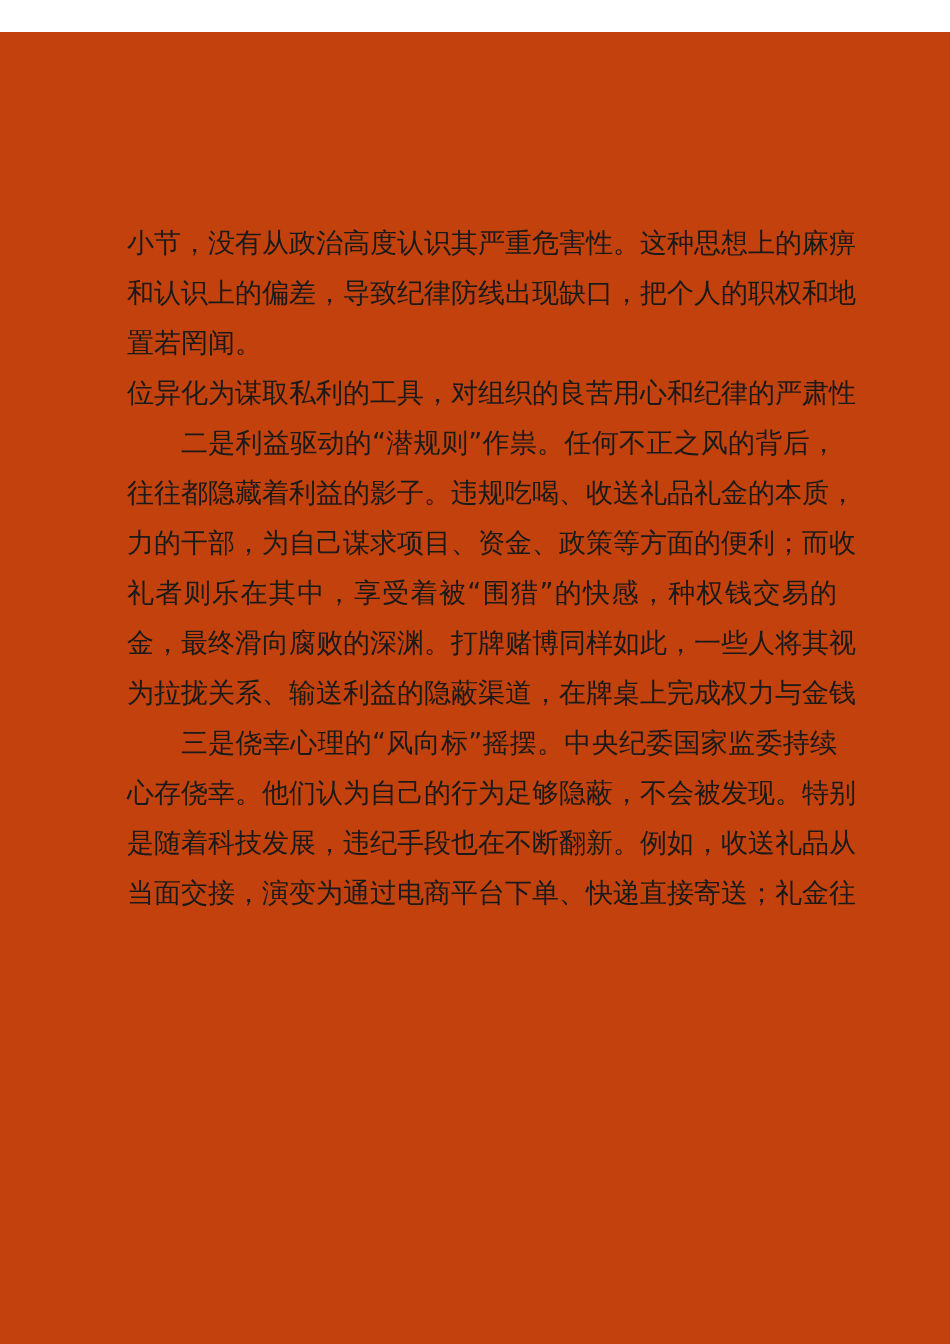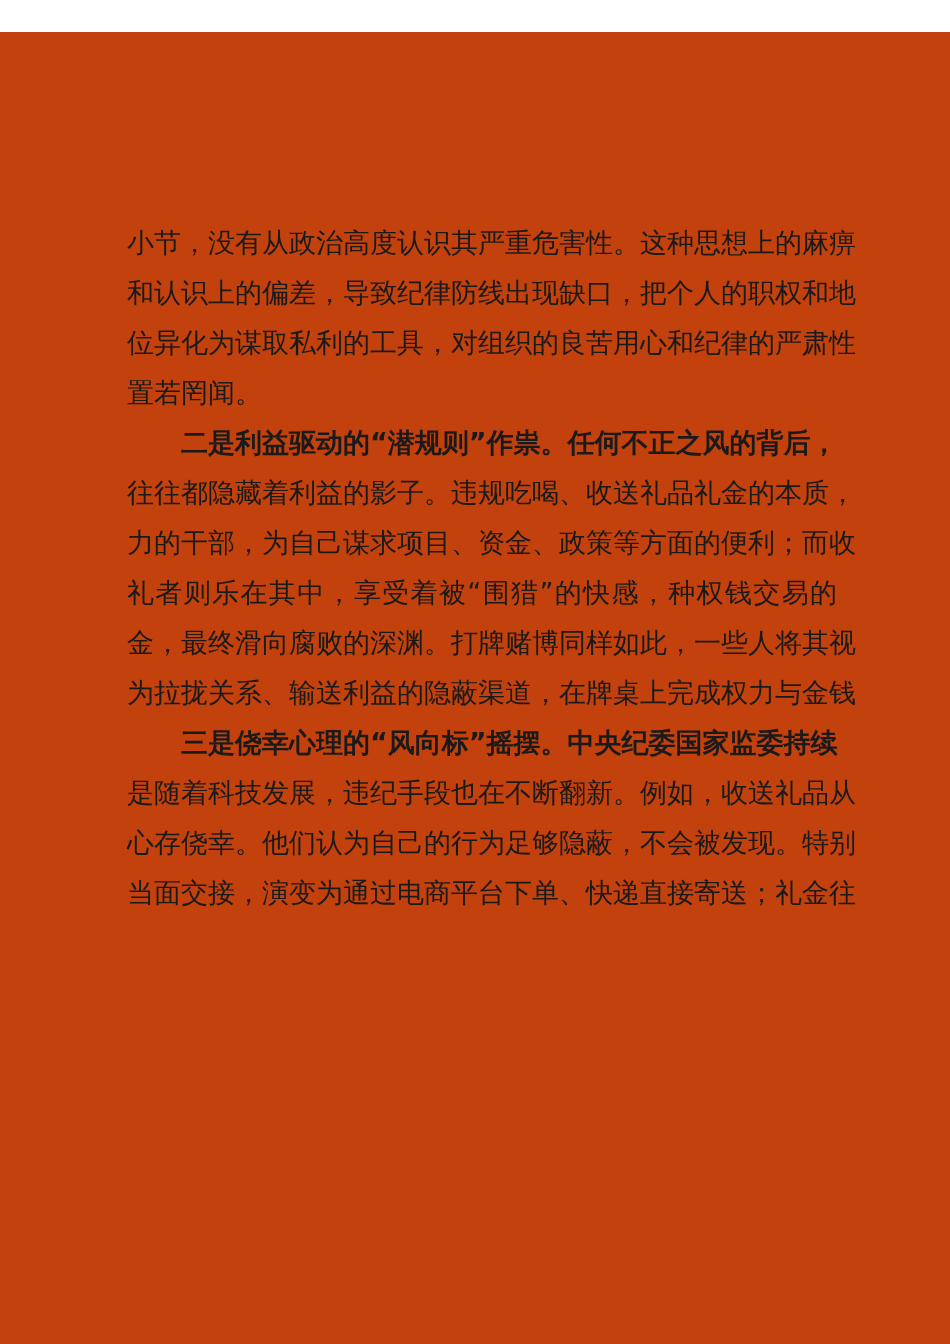--- a/index.html
+++ b/index.html
@@ -36,49 +36,48 @@
       font-size: 27px;
       white-space: nowrap;
       letter-spacing: 0;
     }
     .line.justify {
       text-align: justify;
       text-align-last: justify;
     }
     .line.indent {
       padding-left: 54px;
-      font-weight: bold;
     }
     .paragraph {
       margin: 0;
     }
   </style>
 </head>
 <body>
 
 <div class="page">
   <div class="body-text">
 
     <div class="paragraph">
       <span class="line justify">小节，没有从政治高度认识其严重危害性。这种思想上的麻痹</span>
       <span class="line justify">和认识上的偏差，导致纪律防线出现缺口，把个人的职权和地</span>
+      <span class="line">置若罔闻。</span>
       <span class="line justify">位异化为谋取私利的工具，对组织的良苦用心和纪律的严肃性</span>
-      <span class="line">置若罔闻。</span>
     </div>
 
     <div class="paragraph">
       <span class="line justify indent">二是利益驱动的“潜规则”作祟。任何不正之风的背后，</span>
       <span class="line justify">往往都隐藏着利益的影子。违规吃喝、收送礼品礼金的本质，</span>
       <span class="line justify">力的干部，为自己谋求项目、资金、政策等方面的便利；而收</span>
       <span class="line justify">礼者则乐在其中，享受着被“围猎”的快感，种权钱交易的</span>
       <span class="line justify">金，最终滑向腐败的深渊。打牌赌博同样如此，一些人将其视</span>
       <span class="line justify">为拉拢关系、输送利益的隐蔽渠道，在牌桌上完成权力与金钱</span>
     </div>
 
     <div class="paragraph">
       <span class="line justify indent">三是侥幸心理的“风向标”摇摆。中央纪委国家监委持续</span>
+      <span class="line justify">心存侥幸。他们认为自己的行为足够隐蔽，不会被发现。特别</span>
       <span class="line justify">是随着科技发展，违纪手段也在不断翻新。例如，收送礼品从</span>
-      <span class="line justify">心存侥幸。他们认为自己的行为足够隐蔽，不会被发现。特别</span>
       <span class="line justify">当面交接，演变为通过电商平台下单、快递直接寄送；礼金往</span>
     </div>
 
   </div>
 </div>
 
 </body></html>

